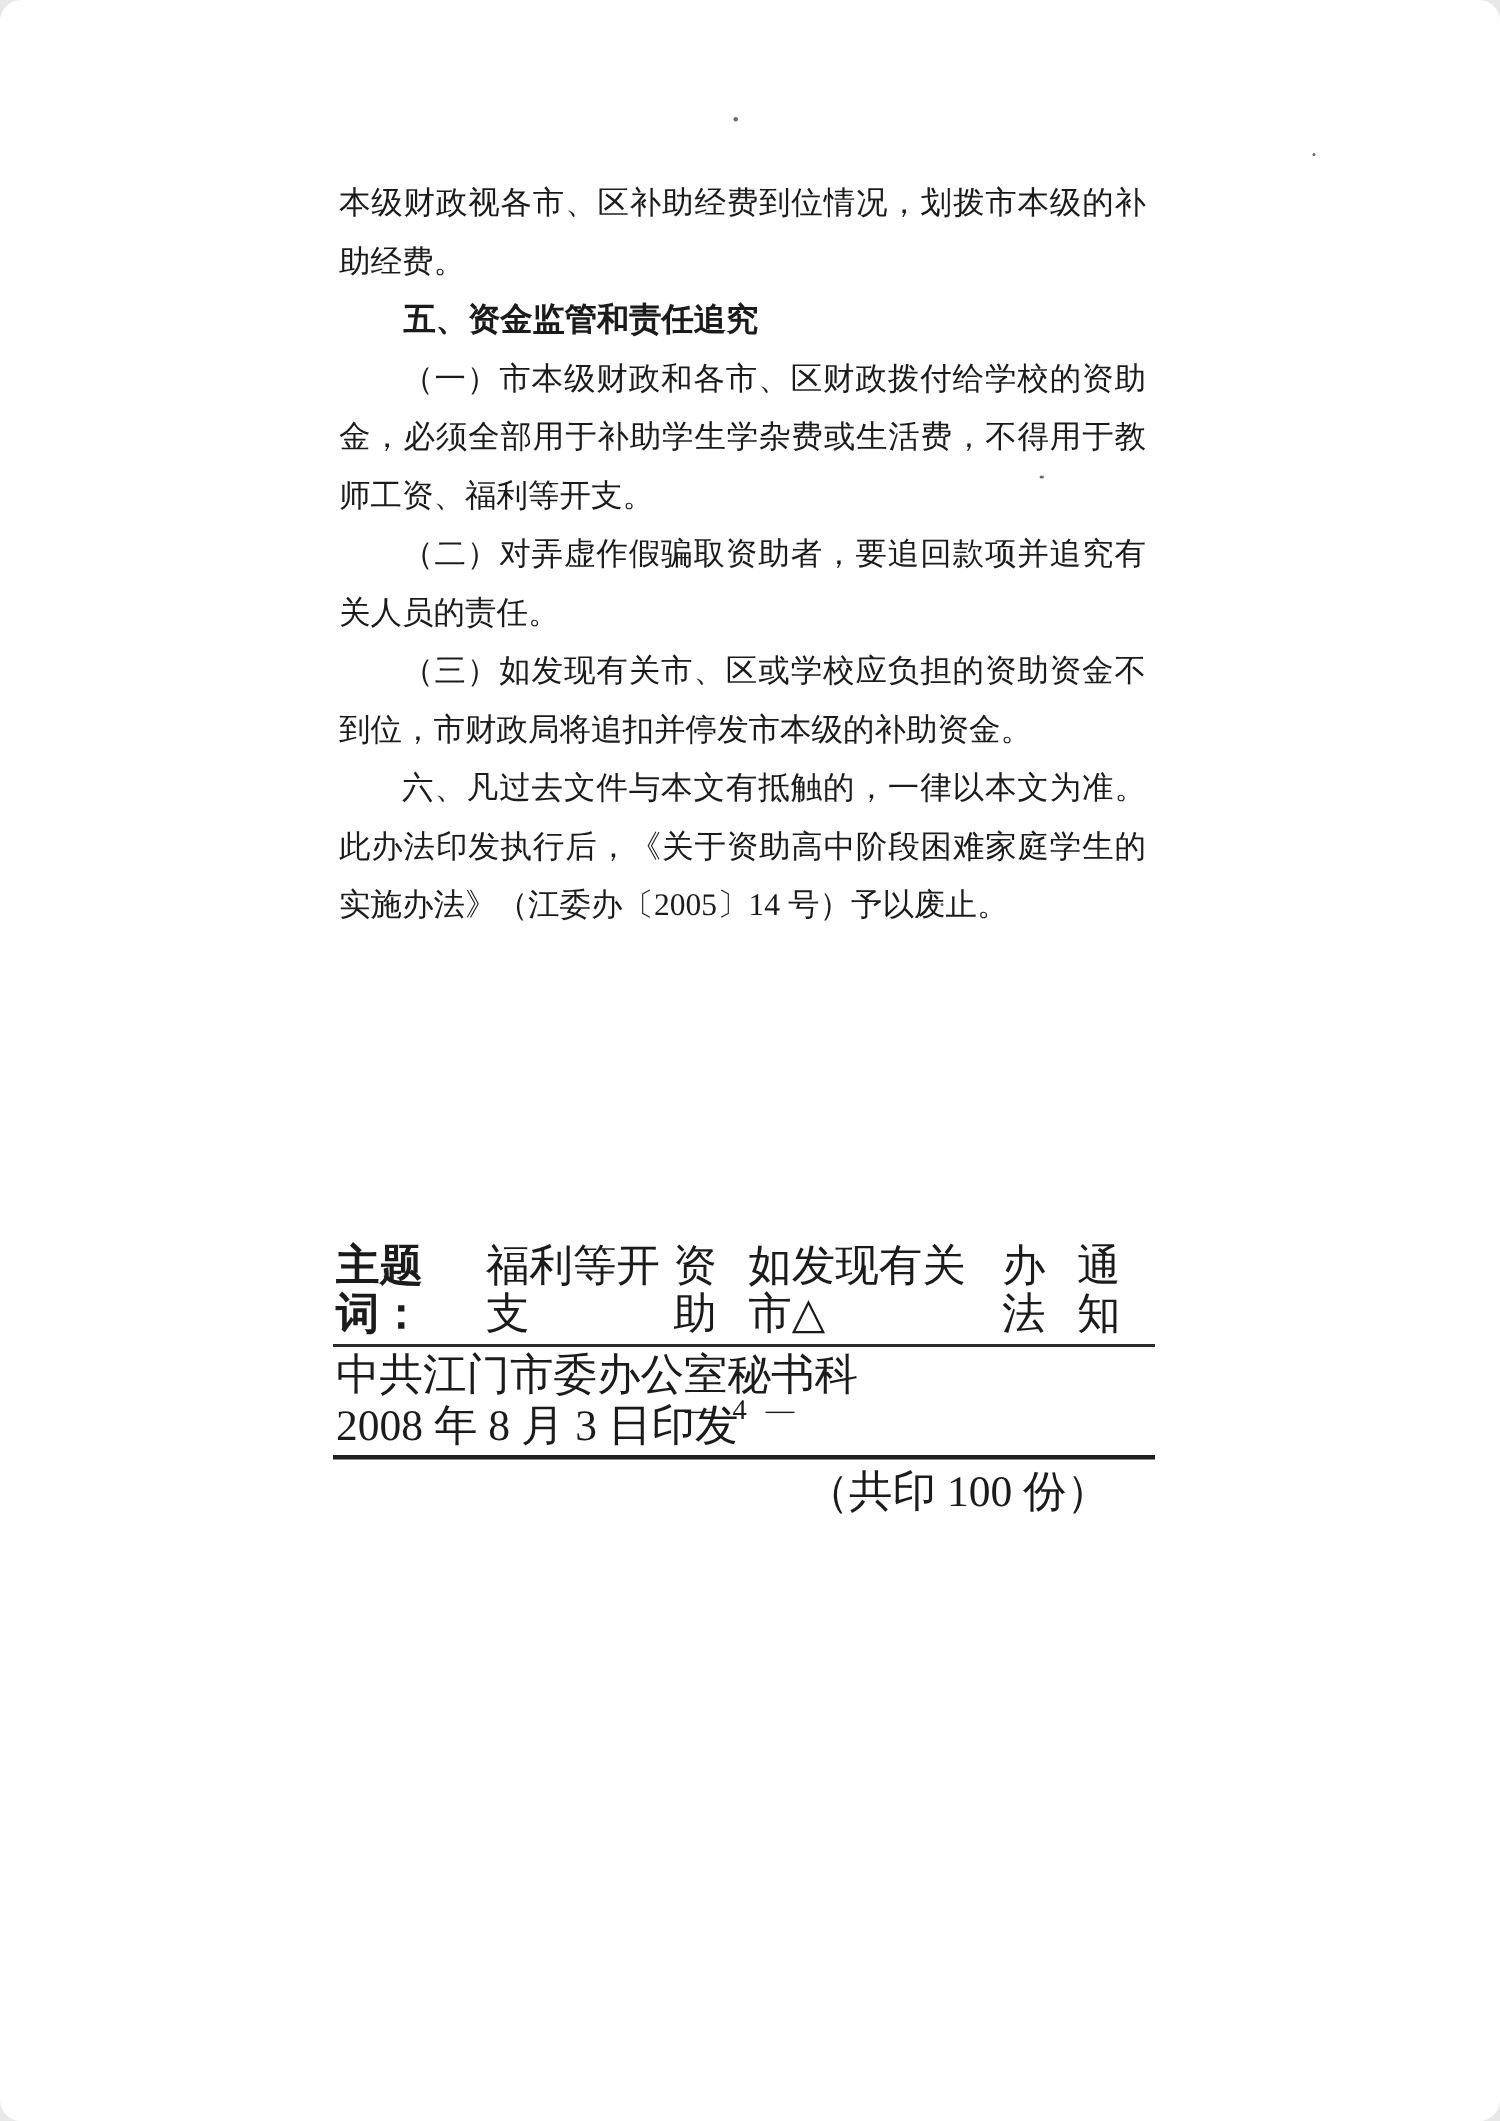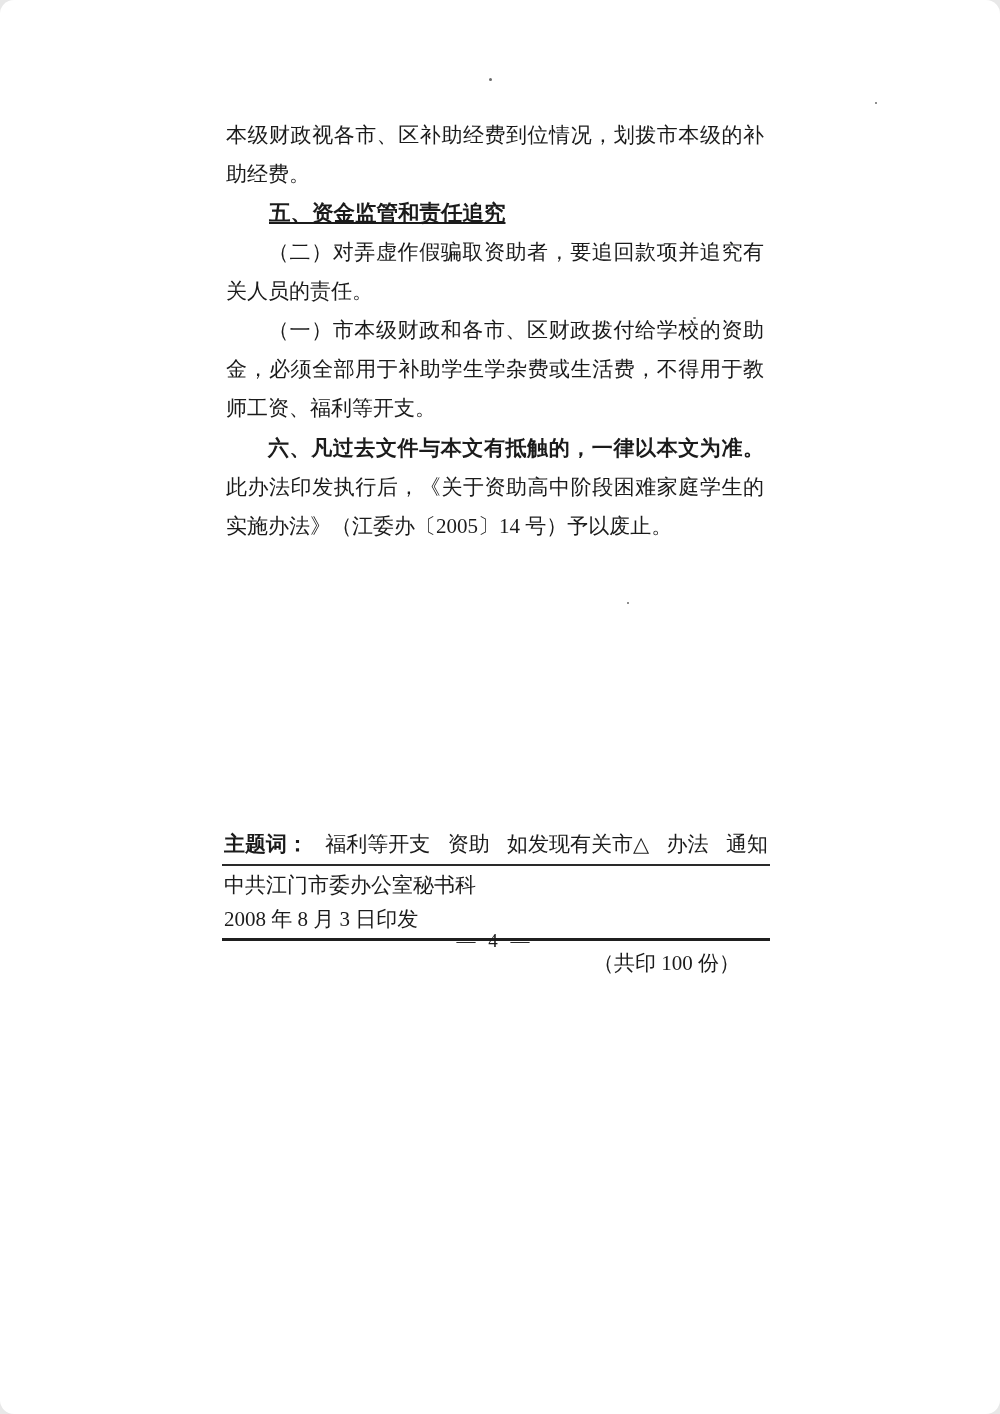--- a/index.html
+++ b/index.html
@@ -34,33 +34,32 @@
     padding: 0;
   }
   .para-indent {
     text-indent: 2em;
   }
   .heading {
     text-indent: 2em;
     font-weight: bold;
     font-family: "Liberation Sans", "DejaVu Sans", sans-serif;
     font-size: 21.5px;
-    text-decoration: underline;
   }
   .bold-lead {
-    font-weight: bold;
+    font-weight: normal;
     font-family: "Liberation Sans", "DejaVu Sans", sans-serif;
   }
   
   .footer {
     position: absolute;
     left: 222px;
     top: 828px;
     width: 548px;
-    font-size: 21px;
+    font-size: 29px;
   }
   .subject-row {
     display: flex;
     justify-content: space-between;
     align-items: baseline;
     line-height: 32px;
     padding: 0 2px;
   }
   .subject-label {
     font-weight: bold;
@@ -110,22 +109,23 @@
   .speck-4 { left: 627px; top: 602px; width: 2px; height: 2px; }
 </style>
 </head>
 <body>
 
 <div class="page">
 
   <div class="content">
     <p>本级财政视各市、区补助经费到位情况，划拨市本级的补助经费。</p>
     <p class="heading">五、资金监管和责任追究</p>
+    <p class="para-indent">（一）市本级财政和各市、区财政拨付给学校的资助金，必须全部用于补助学生学杂费或生活费，不得用于教师工资、福利等开支。</p>
     <p class="para-indent">（二）对弄虚作假骗取资助者，要追回款项并追究有关人员的责任。</p>
-    <p class="para-indent">（一）市本级财政和各市、区财政拨付给学校的资助金，必须全部用于补助学生学杂费或生活费，不得用于教师工资、福利等开支。</p>
+    <p class="para-indent">（三）如发现有关市、区或学校应负担的资助资金不到位，市财政局将追扣并停发市本级的补助资金。</p>
     <p class="para-indent"><span class="bold-lead">六、凡过去文件与本文有抵触的，一律以本文为准。</span><span>此办法印发执行后，《关于资助高中阶段困难家庭学生的实施办法》（江委办〔2005〕14 号）予以废止。</span></p>
   </div>
 
   <div class="footer">
     <div class="subject-row">
       <span class="subject-label">主题词：</span>
       <span>福利等开支</span>
       <span>资助</span>
       <span>如发现有关市△</span>
       <span>办法</span>

